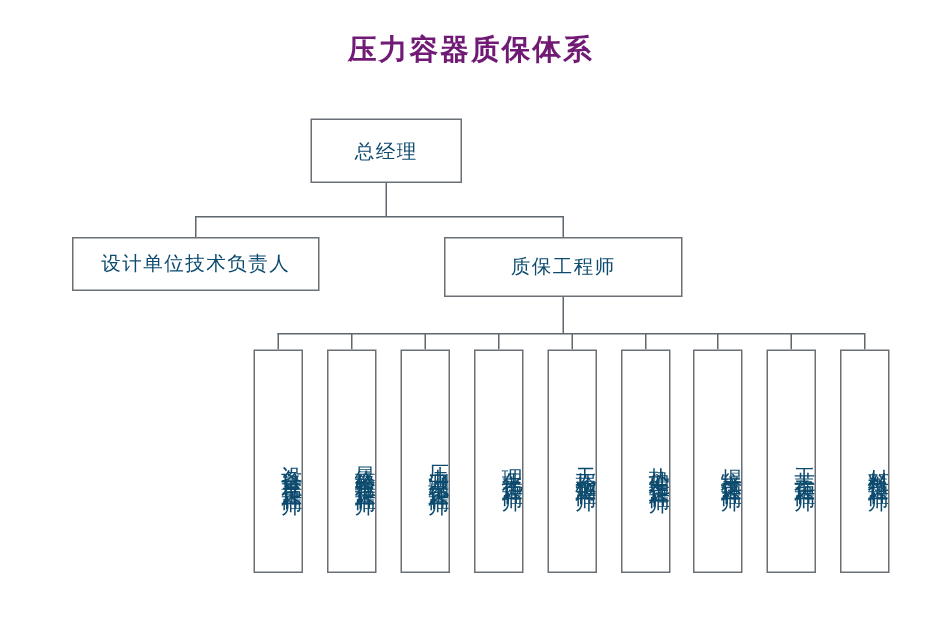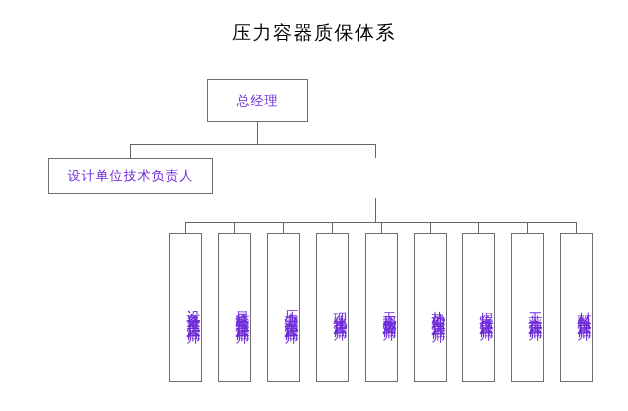--- a/index.html
+++ b/index.html
@@ -18,36 +18,36 @@
     background: #ffffff;
     overflow: hidden;
   }
   #title {
     position: absolute;
     left: 0;
     top: 20px;
     width: 628px;
     text-align: center;
     font-size: 19px;
-    font-weight: normal;
+    font-weight: bold;
     letter-spacing: 1.5px;
-    color: #000000;
+    color: #701a75;
     font-family: "DejaVu Serif", "Liberation Serif", serif;
   }
   .node {
     position: absolute;
     box-sizing: border-box;
     border: 1px solid #6b7076;
     background: #ffffff;
   }
   .node-label {
     display: block;
     width: 100%;
     height: 100%;
-    color: #6d28d9;
+    color: #0c4a6e;
     font-family: "DejaVu Serif", "Liberation Serif", serif;
   }
   
   .node.horiz .node-label {
     display: flex;
     align-items: center;
     justify-content: center;
     font-size: 13px;
     letter-spacing: 1px;
     white-space: nowrap;
@@ -93,20 +93,23 @@
   <div class="conn h" style="left:130px; top:144px; width:246px;"></div>
 
   <div class="conn v" style="left:130px; top:144px; height:14px;"></div>
 
   <div class="conn v" style="left:375px; top:144px; height:14px;"></div>
 
   <div class="node horiz" style="left:48px; top:158px; width:165px; height:36px;">
     <span class="node-label">设计单位技术负责人</span>
   </div>
 
+  <div class="node horiz" style="left:296px; top:158px; width:159px; height:40px;">
+    <span class="node-label">质保工程师</span>
+  </div>
 
   <div class="conn v" style="left:375px; top:198px; height:24px;"></div>
 
   <div class="conn h" style="left:185px; top:222px; width:391px;"></div>
 
   <div class="conn v" style="left:185px; top:222px; height:11px;"></div>
   <div class="conn v" style="left:234px; top:222px; height:11px;"></div>
   <div class="conn v" style="left:283px; top:222px; height:11px;"></div>
   <div class="conn v" style="left:332px; top:222px; height:11px;"></div>
   <div class="conn v" style="left:381px; top:222px; height:11px;"></div>

